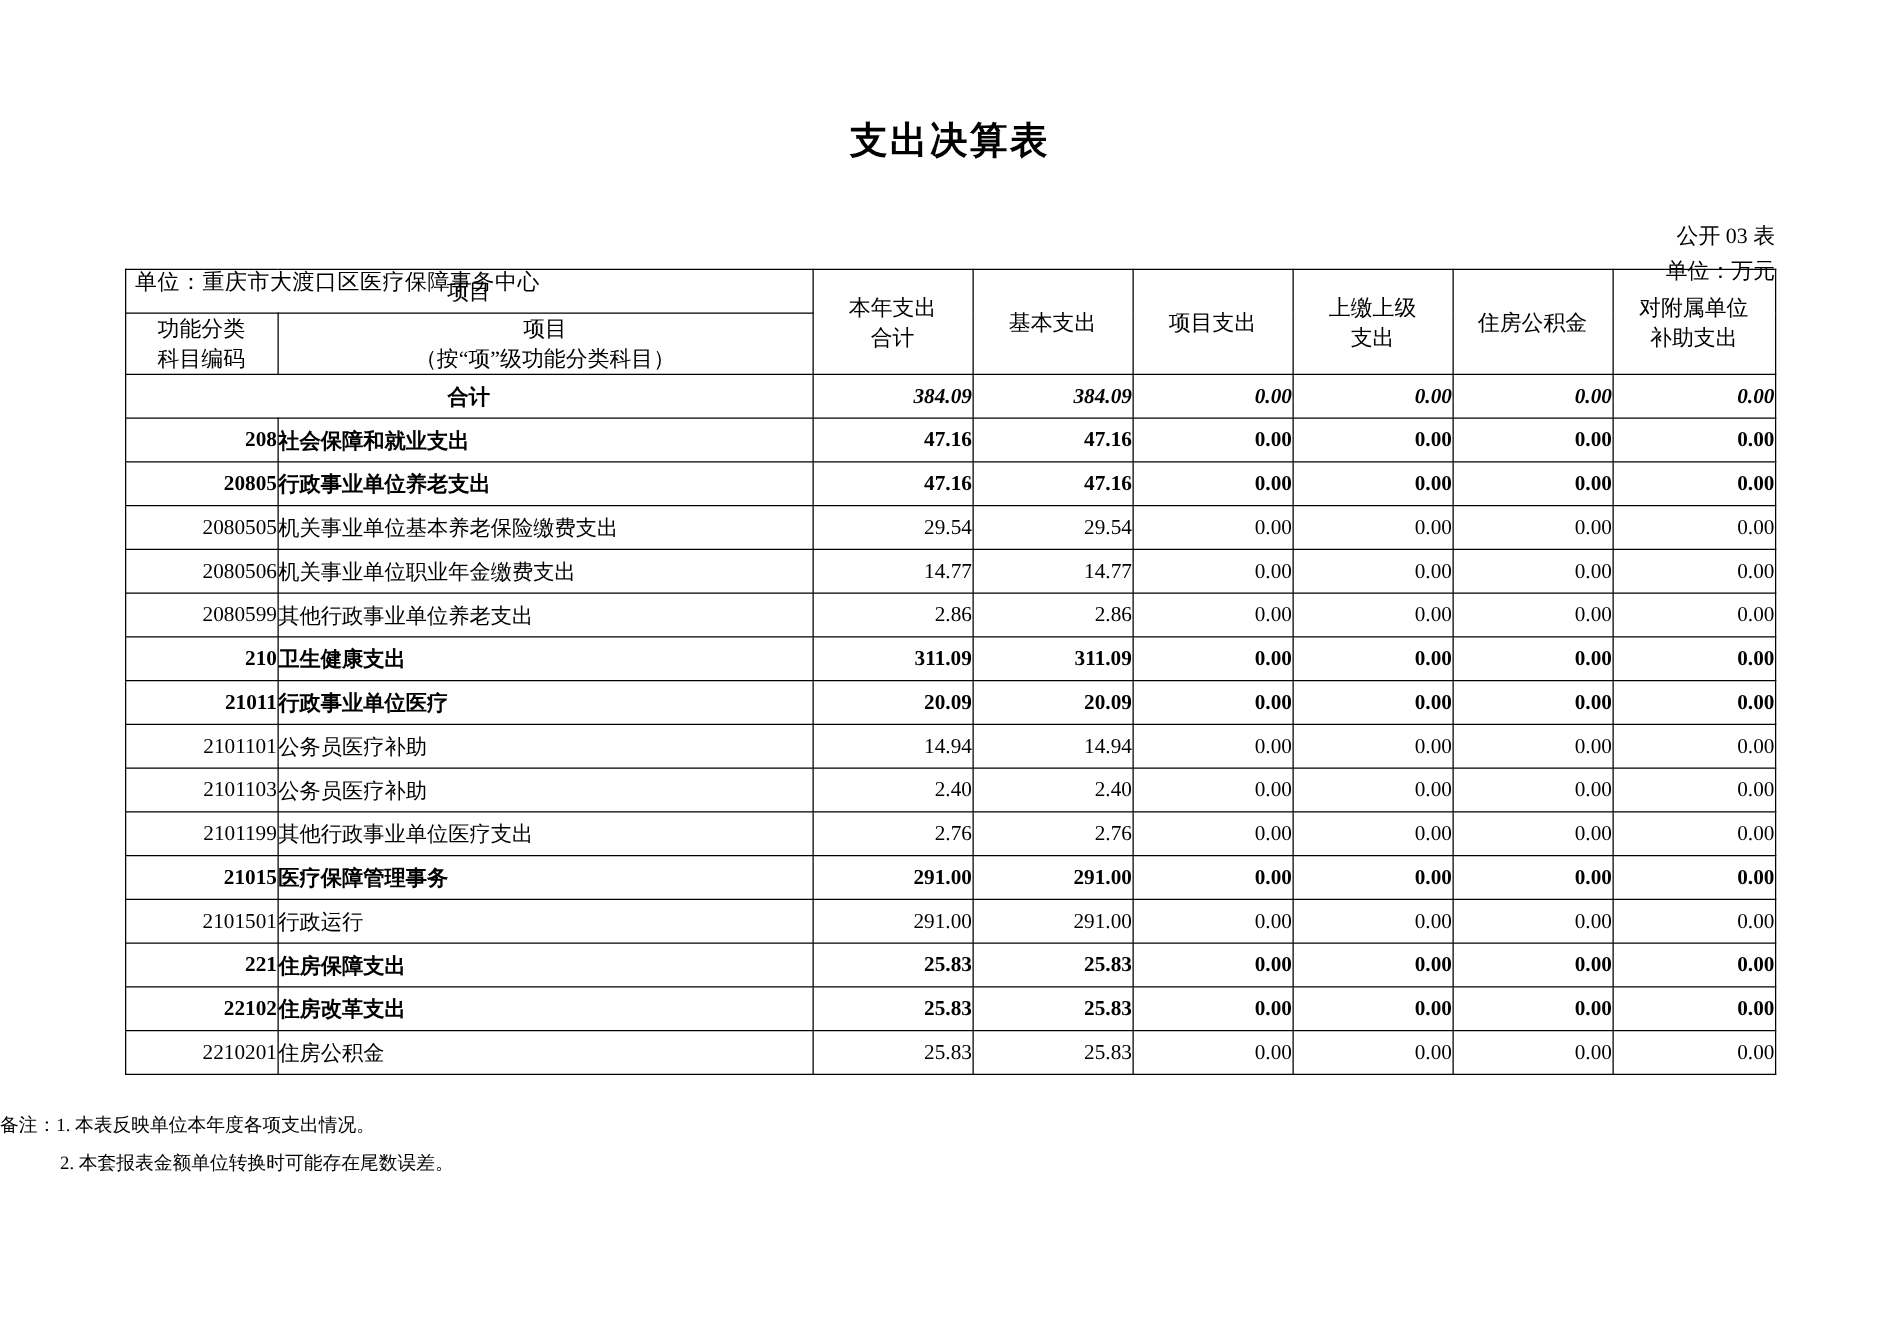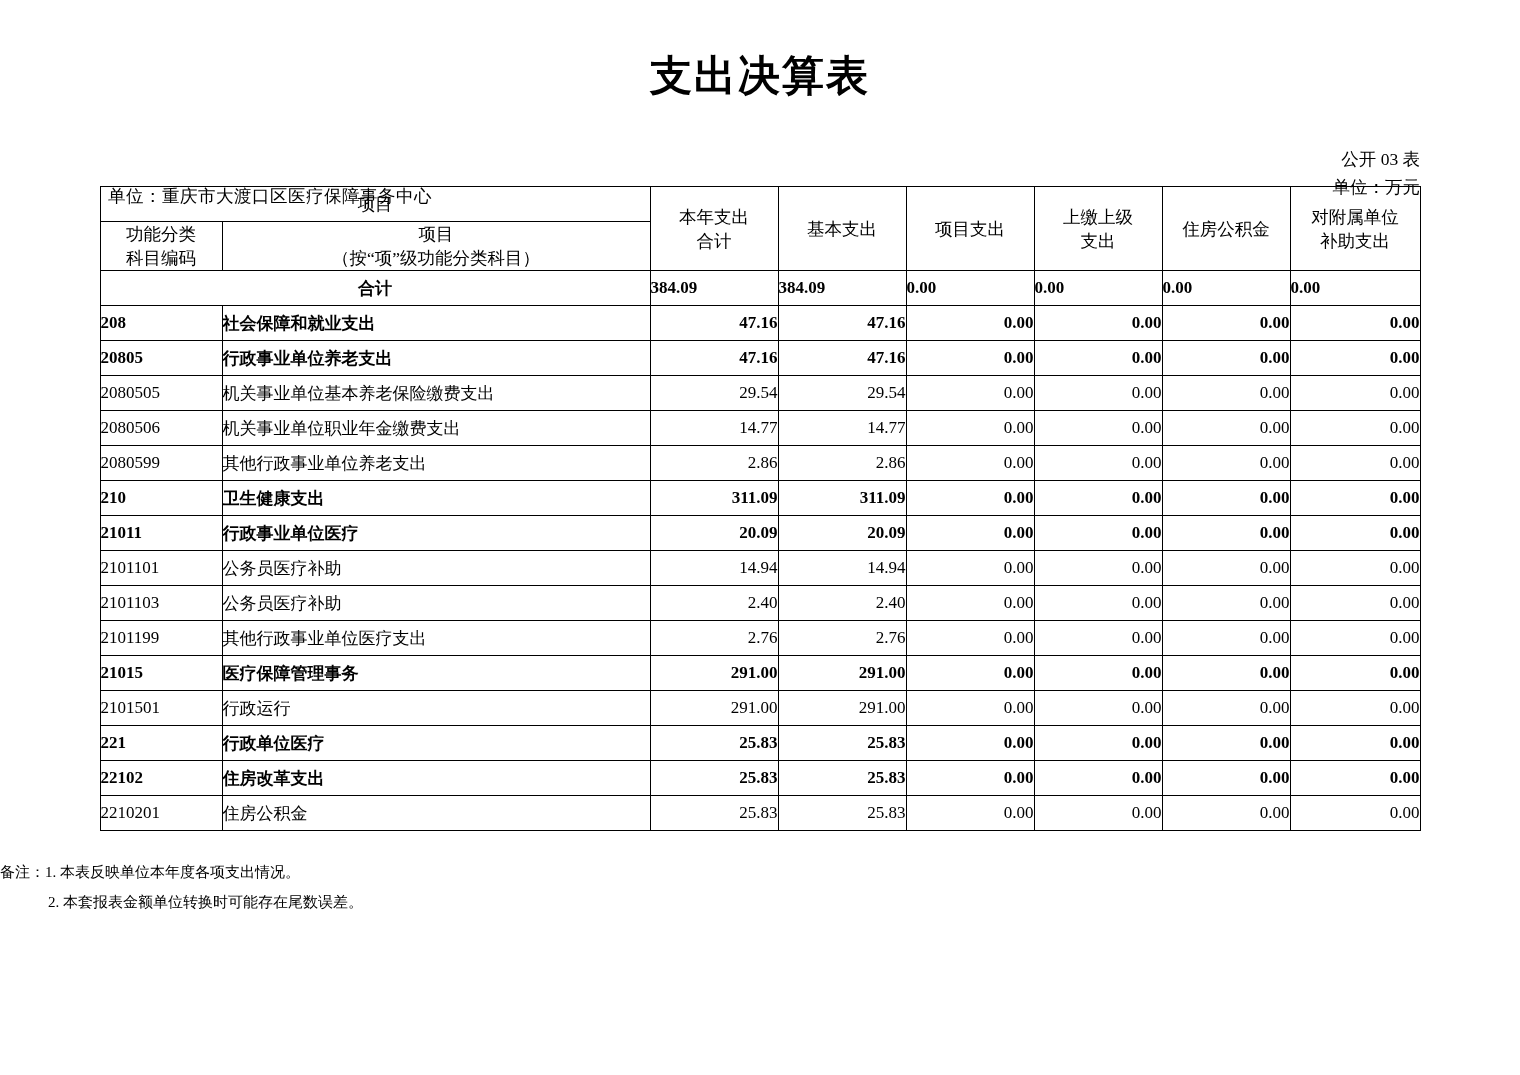--- a/index.html
+++ b/index.html
@@ -16,24 +16,24 @@
     overflow: hidden;
   }
   .page {
     width: 1520px;
     height: 1075px;
     position: relative;
     box-sizing: border-box;
   }
   .doc-title {
     text-align: center;
-    font-size: 42px;
+    font-size: 30px;
     font-weight: bold;
     letter-spacing: 2px;
-    margin-top: 48px;
+    margin-top: 92px;
     font-family: "Liberation Sans", "DejaVu Sans", sans-serif;
   }
   .meta-row {
     position: relative;
     margin-top: 26px;
     height: 56px;
   }
   .unit-left {
     position: absolute;
     left: 108px;
@@ -64,40 +64,40 @@
     vertical-align: middle;
   }
   .hdr {
     text-align: center;
     font-size: 17.5px;
     line-height: 24px;
     font-weight: normal;
     padding: 3px 2px;
   }
   .c-code {
-    text-align: left;
+    text-align: right;
     padding: 2px 4px;
   }
   .c-name {
     text-align: left;
     padding-left: 14px;
   }
   .c-num {
     text-align: right;
     padding-right: 14px;
   }
   .bold {
     font-weight: bold;
   }
   .indent1 { padding-left: 28px; }
   .row-total td {
     text-align: center;
     font-weight: bold;
   }
-  .row-total td.c-num { text-align: left; }
+  .row-total td.c-num { text-align: right; font-style: italic; }
   .notes {
     margin-top: 26px;
     font-size: 15px;
     line-height: 30px;
   }
   .notes .n-line2 {
     margin-left: 48px;
   }
 </style>
 </head>
@@ -281,21 +281,21 @@
           <td class="c-name indent1">行政运行</td>
           <td class="c-num">291.00</td>
           <td class="c-num">291.00</td>
           <td class="c-num">0.00</td>
           <td class="c-num">0.00</td>
           <td class="c-num">0.00</td>
           <td class="c-num">0.00</td>
         </tr>
         <tr>
           <td class="c-code bold">221</td>
-          <td class="c-name bold">行政单位医疗</td>
+          <td class="c-name bold">住房保障支出</td>
           <td class="c-num bold">25.83</td>
           <td class="c-num bold">25.83</td>
           <td class="c-num bold">0.00</td>
           <td class="c-num bold">0.00</td>
           <td class="c-num bold">0.00</td>
           <td class="c-num bold">0.00</td>
         </tr>
         <tr>
           <td class="c-code bold">22102</td>
           <td class="c-name bold">住房改革支出</td>

